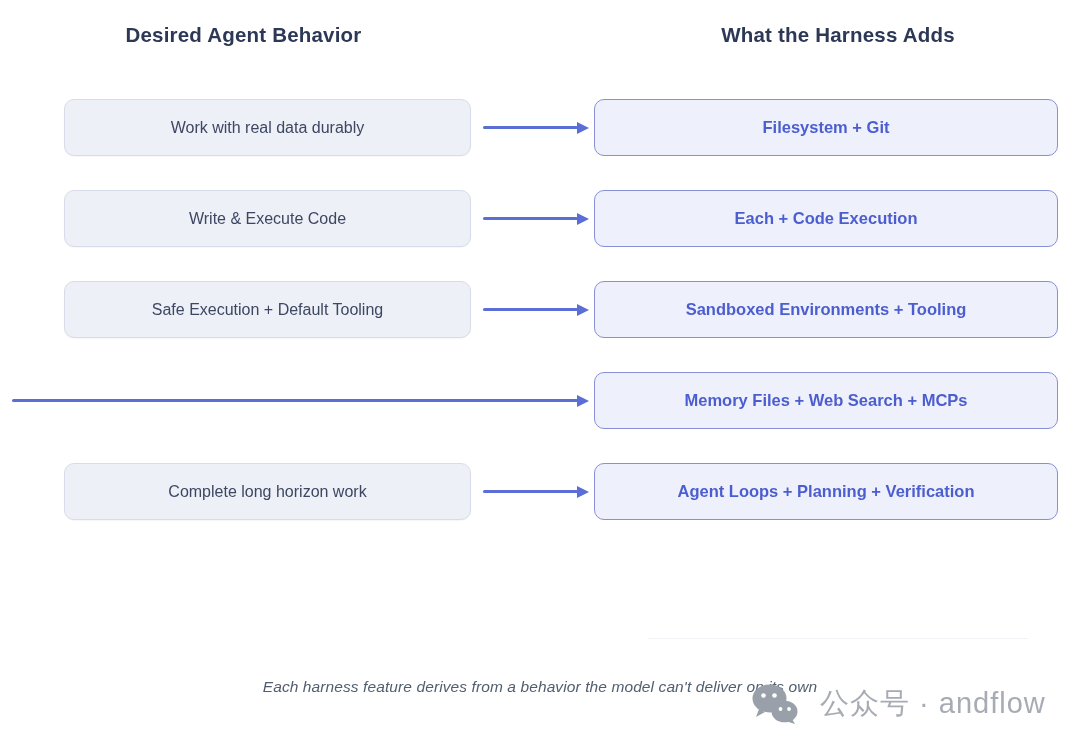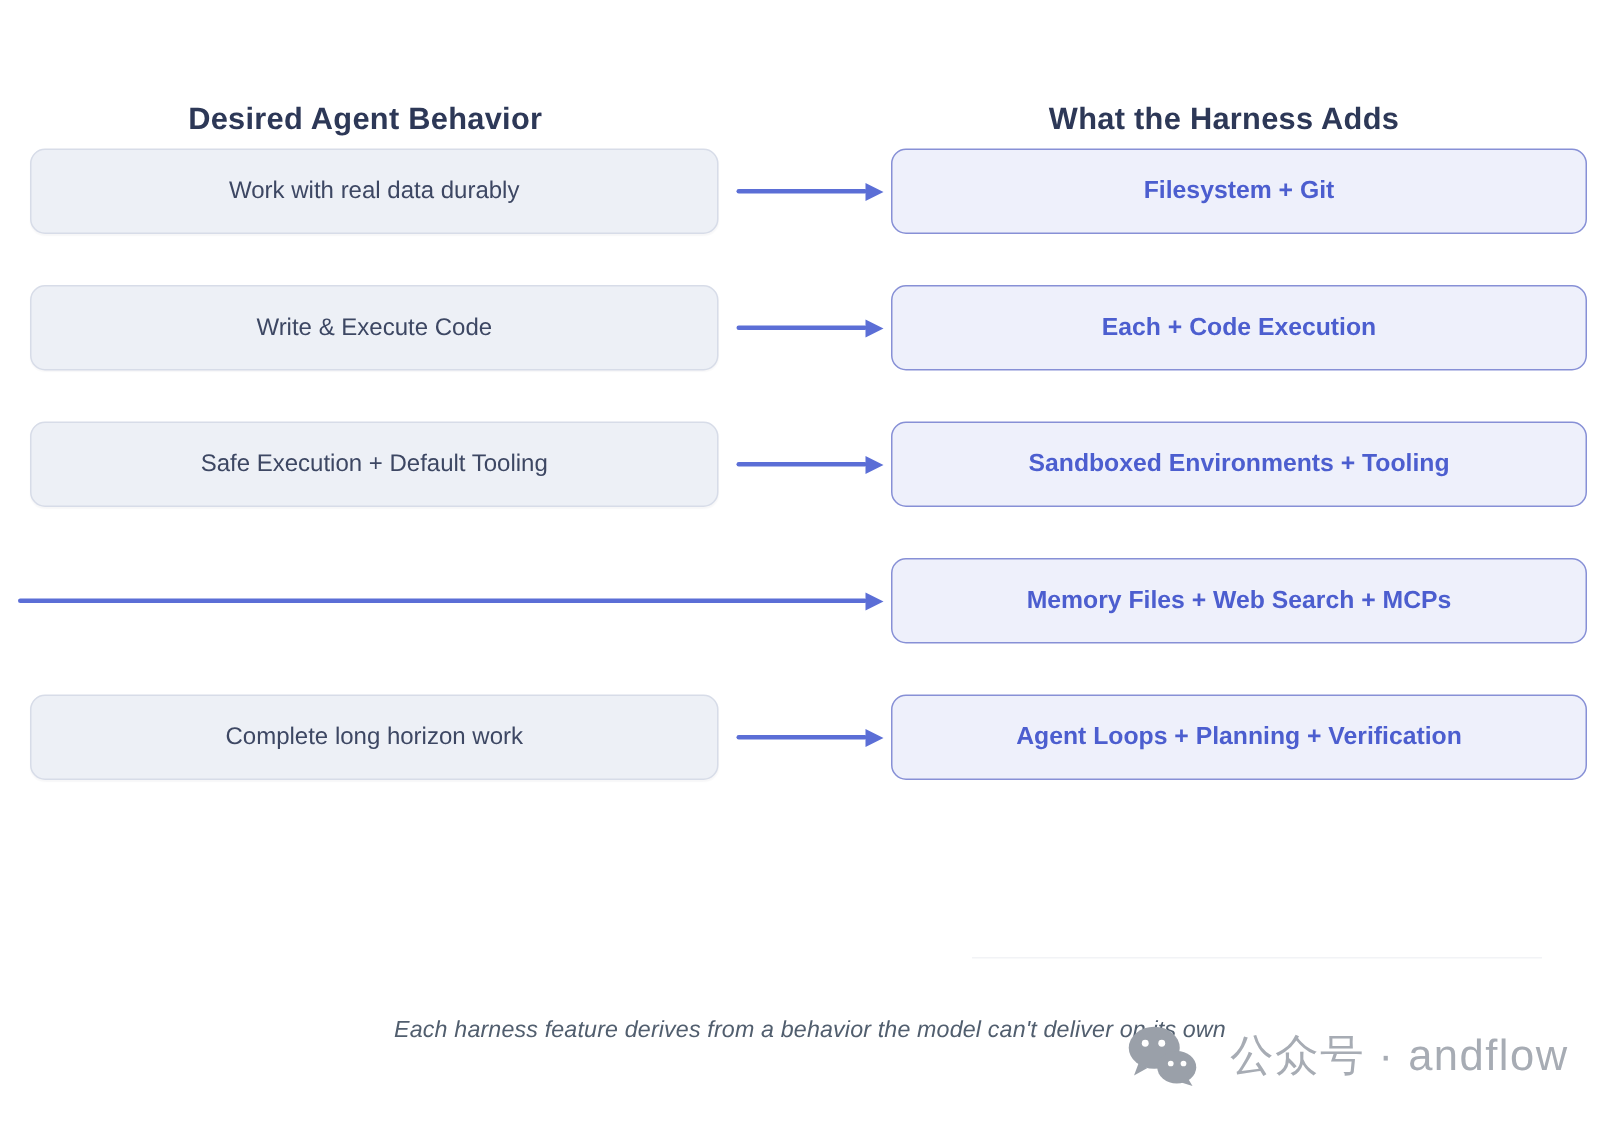--- a/index.html
+++ b/index.html
@@ -9,35 +9,34 @@
     font-family: "Liberation Sans", "DejaVu Sans", sans-serif;
     position: relative; overflow: hidden;
   }
   .diagram { position: absolute; inset: 0; }
 
   .col-header {
     position: absolute; top: 23px; text-align: center;
     font-size: 20.5px; font-weight: 700;
     color: var(--header-text, #2d3857);
     letter-spacing: 0.2px;
-    margin-top: 45px;
   }
   .col-header.left  { left: 40px;  width: 407px; }
-  .col-header.right { left: 596px; width: 440px; }
+  .col-header.right { left: 618px; width: 440px; }
 
   .rows { position: absolute; top: 99px; left: 0; right: 0; }
   .row { display: flex; align-items: center; height: 57px; margin-bottom: 34px; }
 
   .box {
     height: 57px; border-radius: 10px;
     display: flex; align-items: center; justify-content: center;
     text-align: center;
   }
   .box.behavior {
-    margin-left: 20px; width: 459px;
+    margin-left: 64px; width: 407px;
     background: var(--behavior-box-bg, #edf0f6);
     border: 1px solid var(--behavior-box-border, #d7dce8);
     box-shadow: 0 1px 1px rgba(40,50,80,0.04);
   }
   .box.behavior span {
     font-size: 16px; font-weight: 500;
     color: var(--behavior-text, #3d4763);
   }
   .box.harness {
     margin-right: 22px; width: 464px;

